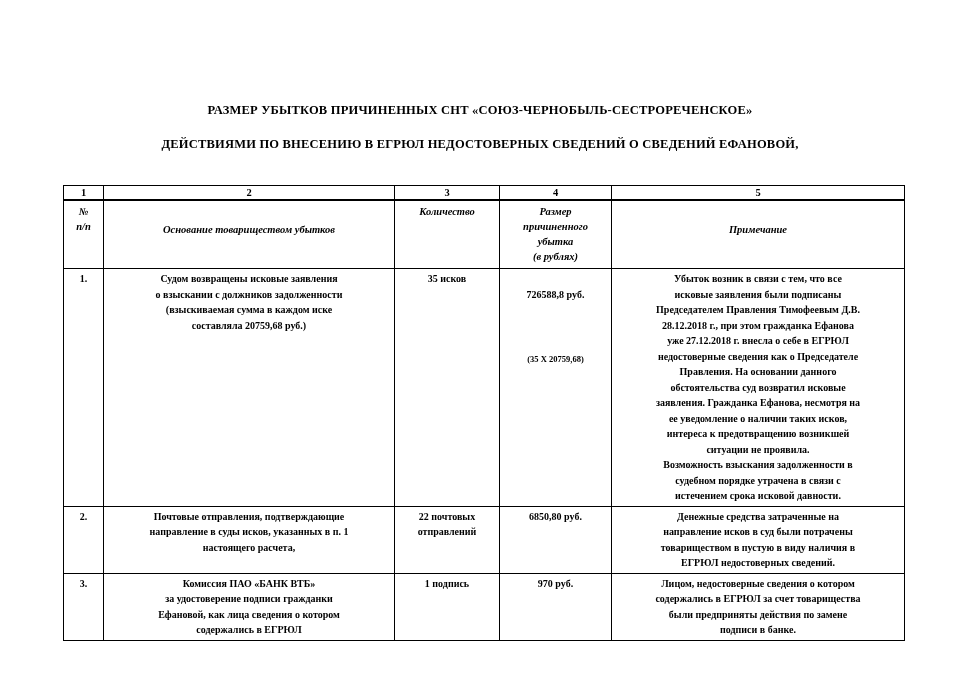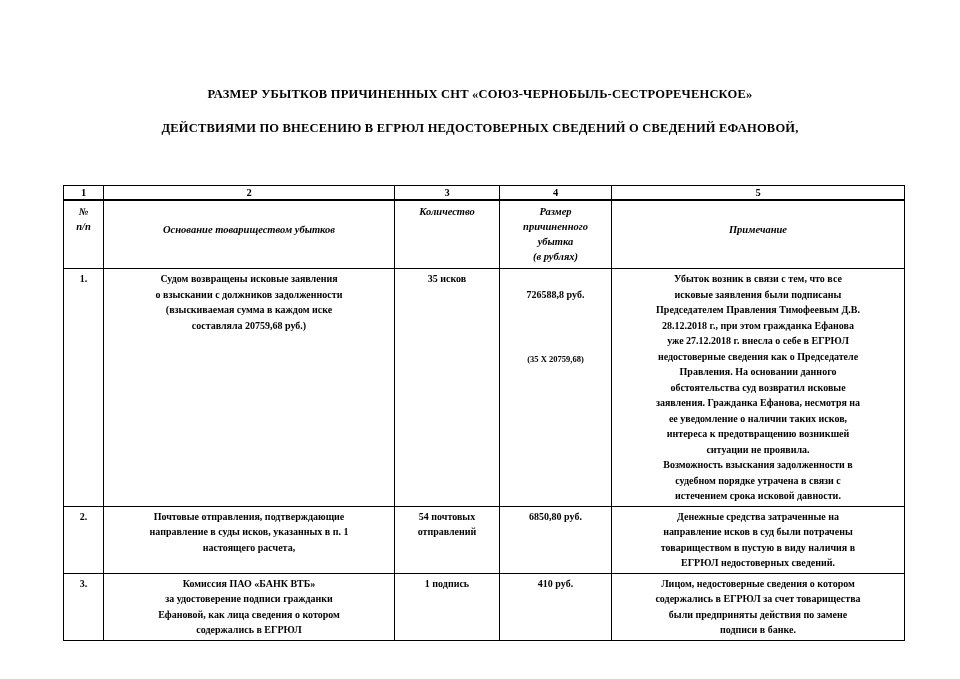--- a/index.html
+++ b/index.html
@@ -11,21 +11,21 @@
     position: relative;
     width: 960px;
     height: 679px;
     background: #ffffff;
     color: #000000;
     font-family: "Liberation Serif", serif;
     overflow: hidden;
   }
   .doc-title {
     position: absolute;
-    top: 88px;
+    top: 104px;
     left: 0;
     right: 0;
     text-align: center;
     font-weight: bold;
     font-size: 12.5px;
   }
   .doc-title p {
     margin: 0 0 21px 0;
     line-height: 13px;
     letter-spacing: 0.2px;
@@ -143,37 +143,37 @@
 Возможность взыскания задолженности в
 судебном порядке утрачена в связи с
 истечением срока исковой давности.</td>
     </tr>
 
     <tr class="row2">
       <td>2.</td>
       <td>Почтовые отправления, подтверждающие
 направление в суды исков,  указанных в п. 1
 настоящего расчета,</td>
-      <td>54 почтовых
+      <td>22 почтовых
 отправлений</td>
       <td>6850,80 руб.</td>
       <td>Денежные средства затраченные на
 направление исков в суд были потрачены
 товариществом в пустую в виду наличия в
 ЕГРЮЛ недостоверных сведений.</td>
     </tr>
 
     <tr class="row3">
       <td>3.</td>
       <td>Комиссия ПАО «БАНК ВТБ»
 за удостоверение подписи гражданки
 Ефановой, как лица сведения о котором
 содержались в ЕГРЮЛ</td>
       <td>1 подпись</td>
-      <td>410 руб.</td>
+      <td>970 руб.</td>
       <td>Лицом, недостоверные сведения о котором
 содержались в ЕГРЮЛ за счет товарищества
 были предприняты действия по замене
 подписи в банке.</td>
     </tr>
   </tbody>
     </table>
 
 </div>
 

